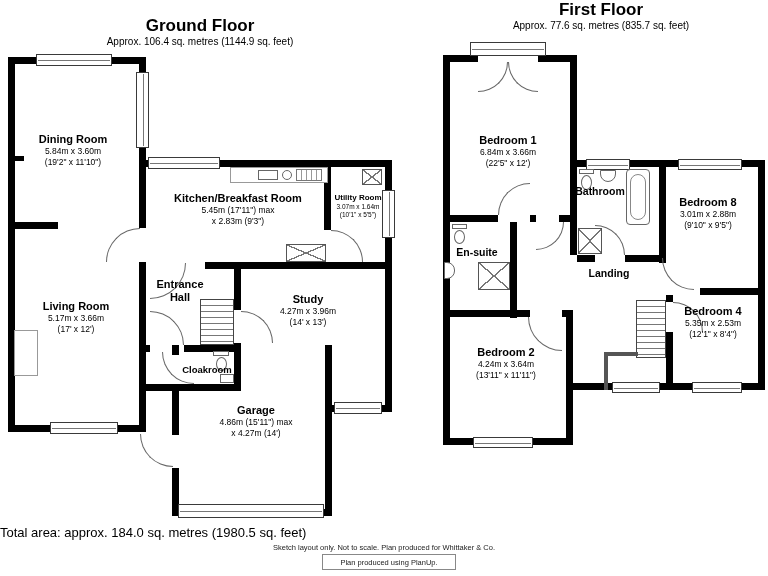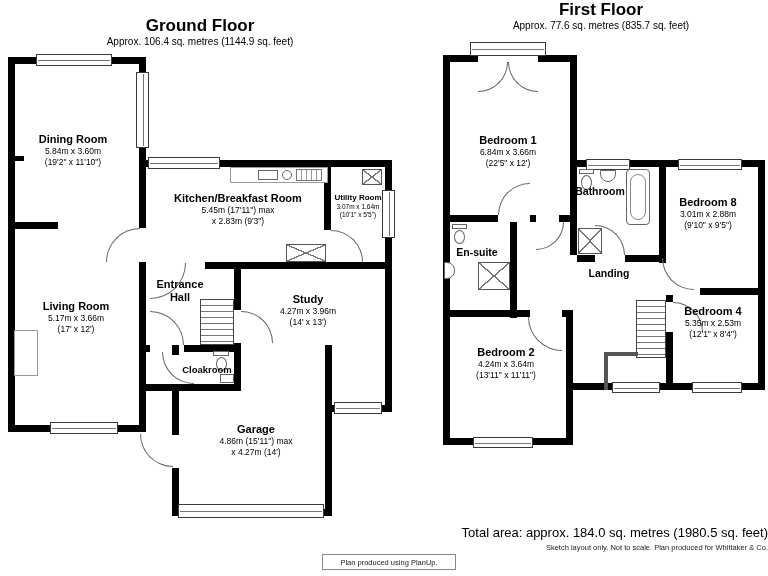--- a/index.html
+++ b/index.html
@@ -29,22 +29,22 @@
   .rail{position:absolute;background:#555}
   .rl{position:absolute;transform:translateX(-50%);text-align:center}
   .rl .n{font-weight:bold;font-size:11px;line-height:13px}
   .rl .d{font-size:8.5px;line-height:10.5px}
   .rl.sm .n{font-size:8px;line-height:9.5px}
   .rl.sm .d{font-size:6.5px;line-height:8px}
   .rl.one .n{font-size:10.5px}
   .ft{position:absolute;text-align:center}
   .ft .t{font-weight:bold;font-size:17px;line-height:20px}
   .ft .s{font-size:10px;line-height:12px}
-  .foot1{position:absolute;left:0;width:768px;text-align:right;font-size:13px}
-  .foot2{position:absolute;left:0;width:768px;text-align:right;font-size:7.5px;color:#222}
+  .foot1{position:absolute;left:0;width:768px;text-align:left;font-size:13px}
+  .foot2{position:absolute;left:0;width:768px;text-align:center;font-size:7.5px;color:#222}
   .credit{position:absolute;border:1px solid #888;display:flex;align-items:center;justify-content:center;font-size:7.5px;color:#222}
 </style>
 </head>
 <body>
 
 <div class="plan">
 
   <div class="ft" style="left:40px;top:16px;width:320px">
     <div class="t">Ground Floor</div>
     <div class="s">Approx. 106.4 sq. metres (1144.9 sq. feet)</div>
@@ -146,21 +146,21 @@
       <div class="d">(14' x 13')</div>
     </div>
     <div class="rl" style="left:76px;top:300px;width:80px">
       <div class="n">Living Room</div>
       <div class="d">5.17m x 3.66m</div>
       <div class="d">(17' x 12')</div>
     </div>
     <div class="rl one" style="left:207px;top:363px;width:70px">
       <div class="n" style="font-size:9.5px">Cloakroom</div>
     </div>
-    <div class="rl" style="left:256px;top:423px;width:130px">
+    <div class="rl" style="left:256px;top:404px;width:130px">
       <div class="n">Garage</div>
       <div class="d">4.86m (15'11") max</div>
       <div class="d">x 4.27m (14')</div>
     </div>
   </div>
 
   <div>
     <div class="w" style="left:443px;top:55px;width:35px;height:7px"></div>
     <div class="w" style="left:538px;top:55px;width:39px;height:7px"></div>
     <div class="w" style="left:443px;top:55px;width:7px;height:390px"></div>

